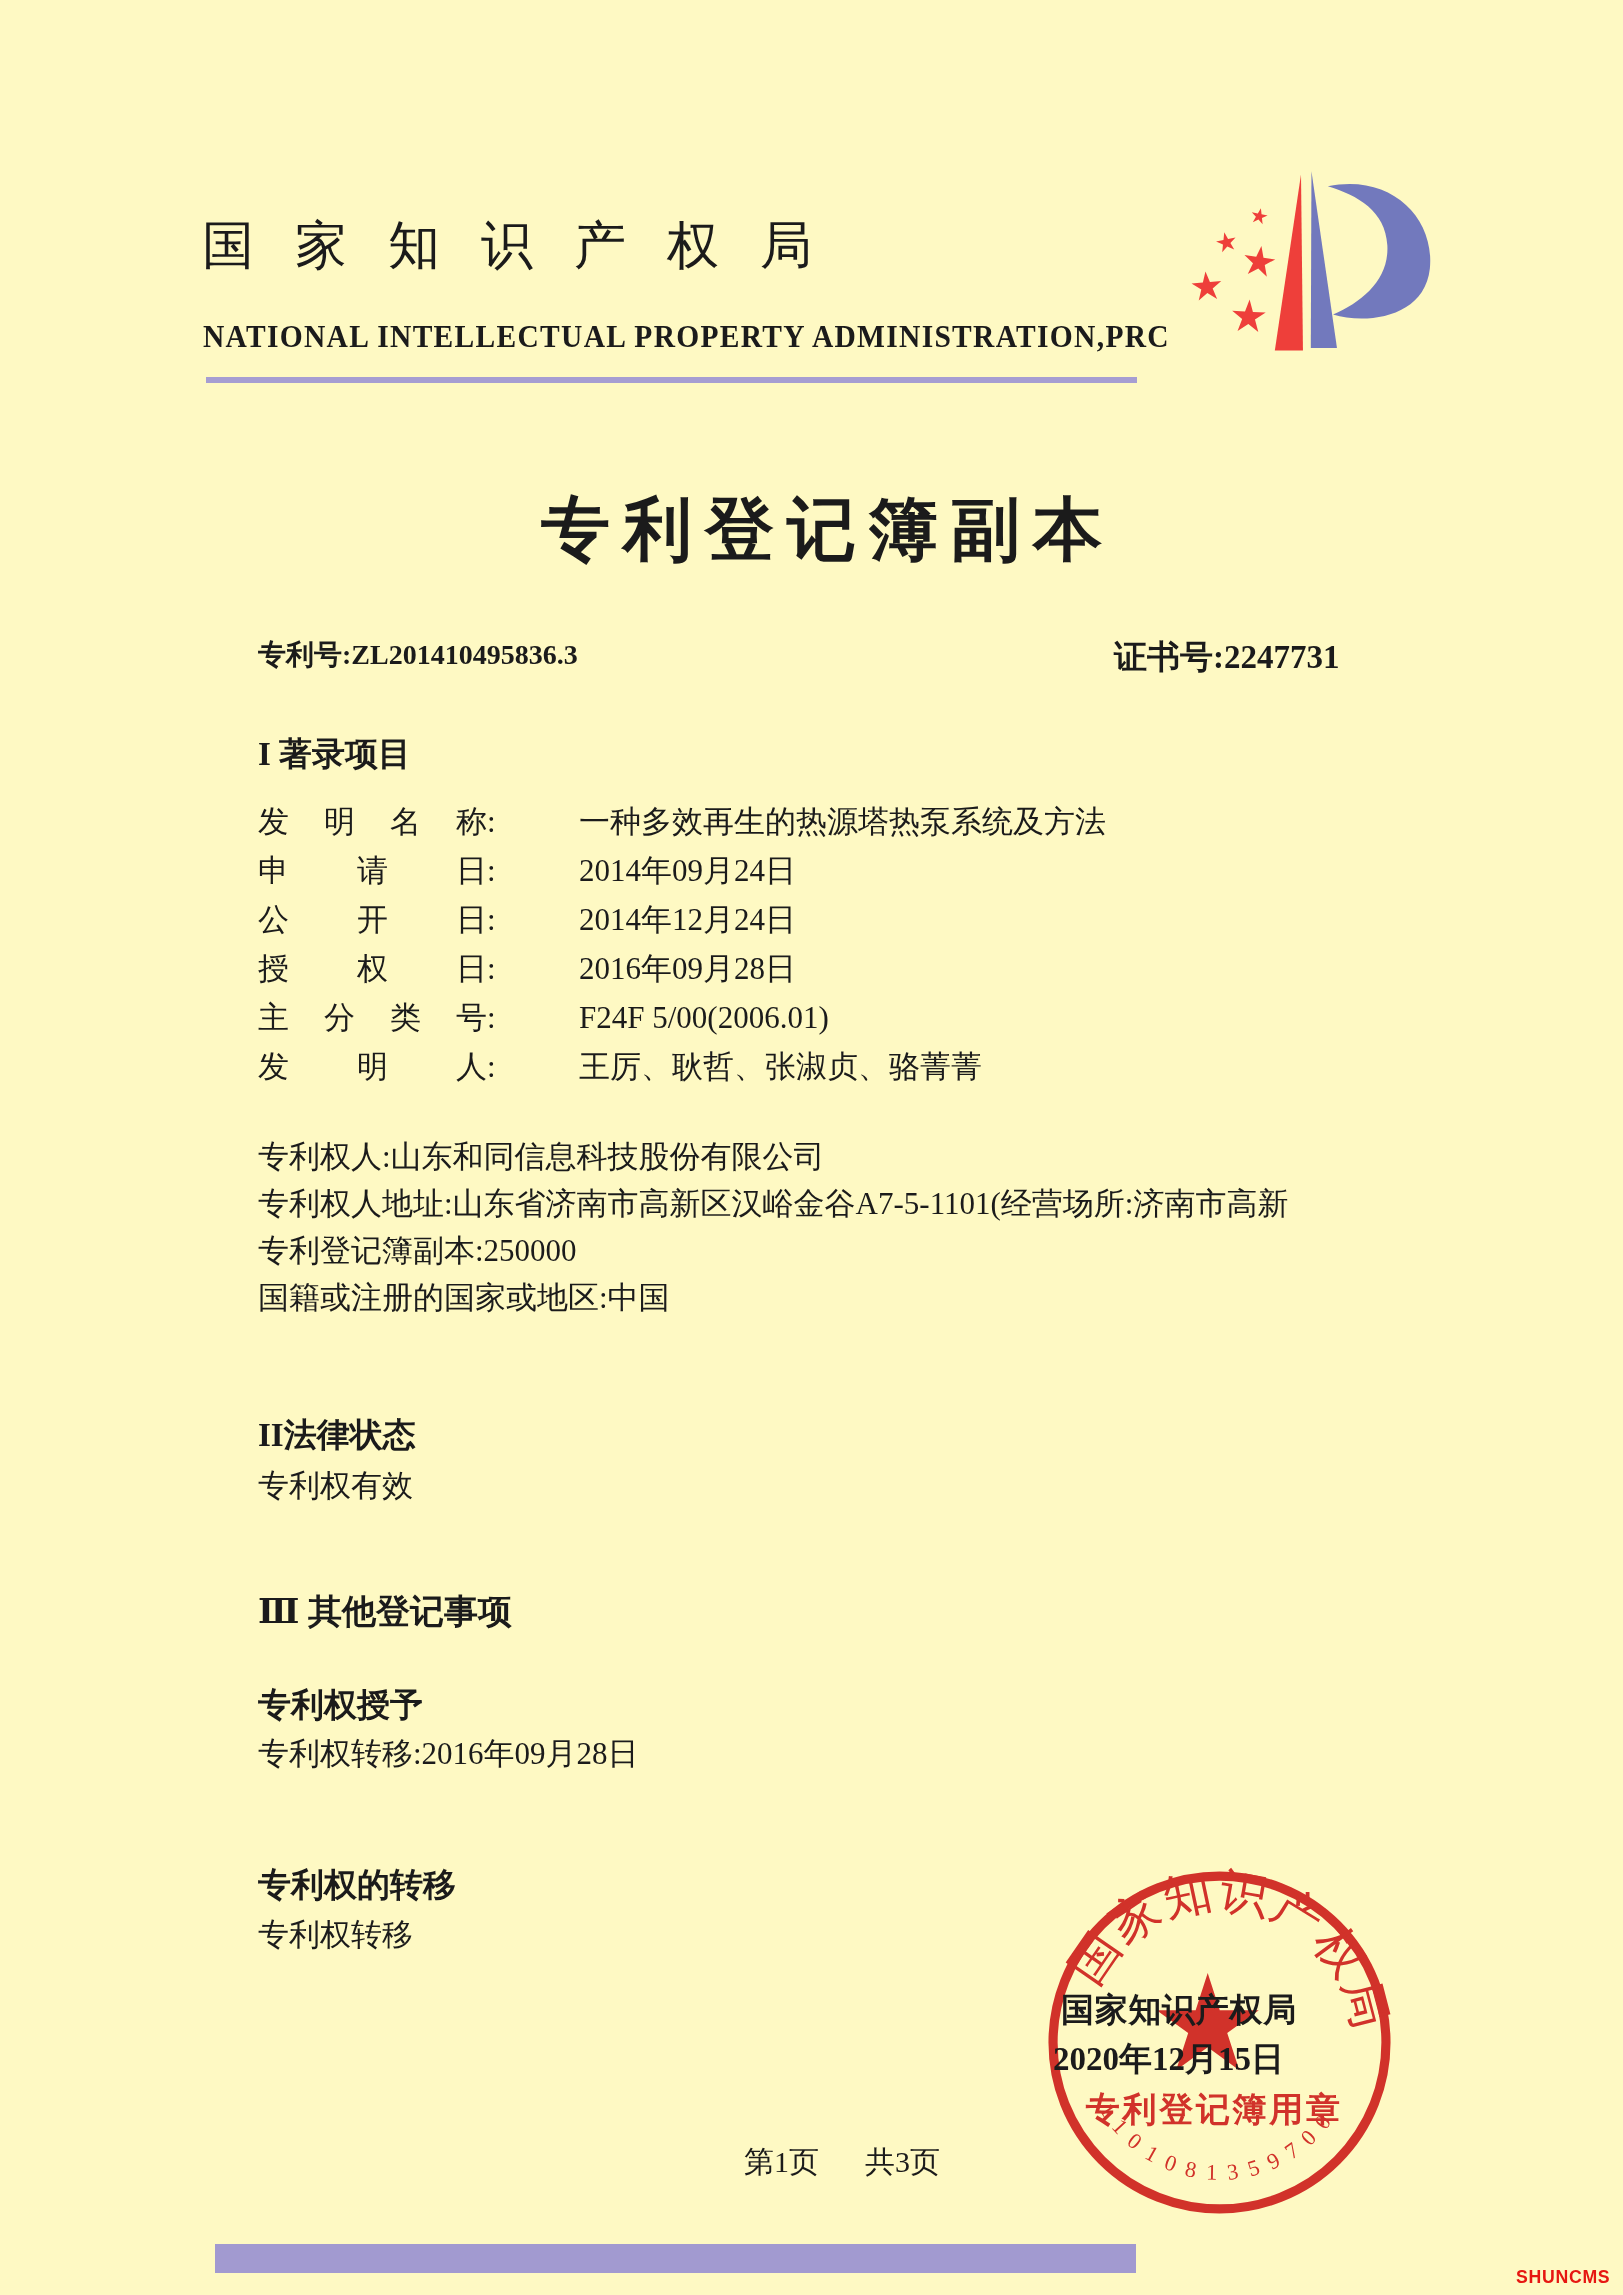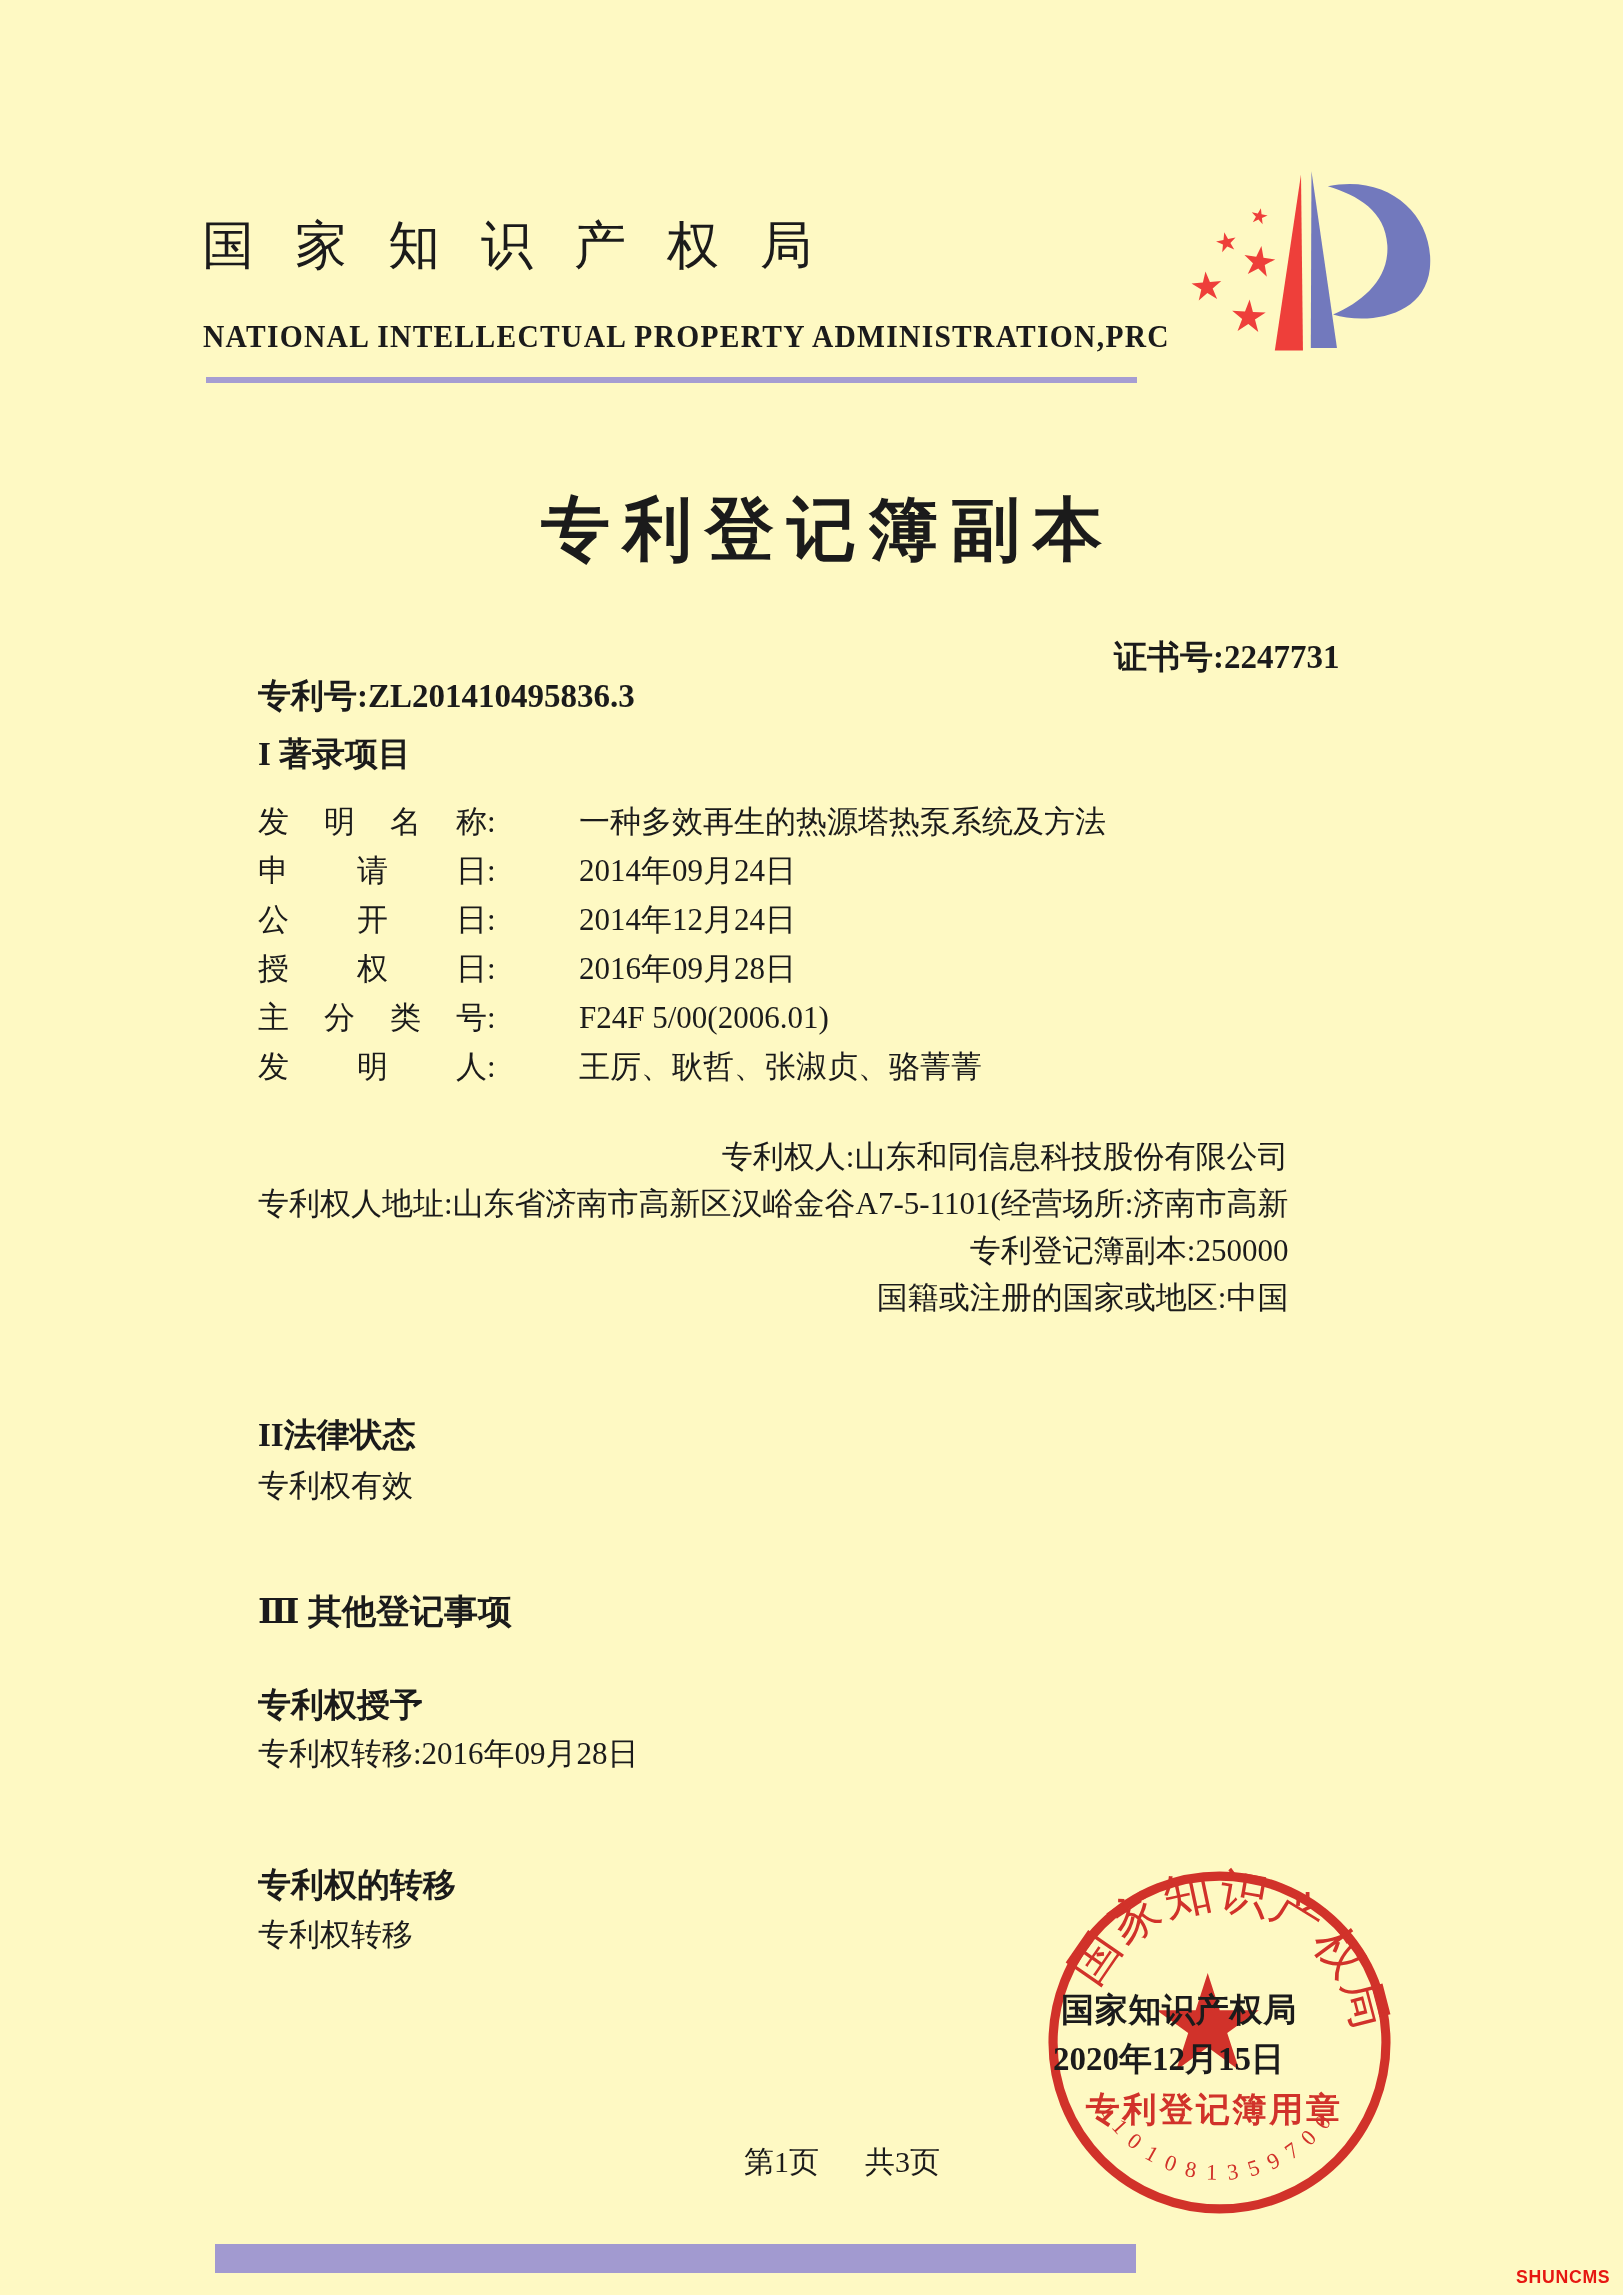--- a/index.html
+++ b/index.html
@@ -15,31 +15,31 @@
   .abs{position:absolute;line-height:1.15;white-space:nowrap;}
 
   .header-cn{left:202px;top:216px;font-size:52px;letter-spacing:41px;font-weight:400;}
   .header-en{left:203px;top:319px;font-size:29.5px;font-weight:700;letter-spacing:1.3px;transform:scaleY(1.08);transform-origin:left top;}
   .header-rule{left:206px;top:377px;width:931px;height:5.9px;background:#a69ed2;}
   .logo-svg{position:absolute;left:1146px;top:143px;width:327px;height:262px;}
 
   .doc-title{left:541px;top:491px;font-size:69px;font-weight:700;letter-spacing:13px;}
 
   .num-row .lbl{font-weight:700;}
-  .patent-no{left:258px;top:639px;font-size:33px;font-weight:700;margin-top:39px;}
+  .patent-no{left:258px;top:639px;font-size:28px;font-weight:700;}
   .cert-no{left:1114px;top:639px;font-size:33px;font-weight:700;}
 
   .s1-head{left:258px;top:736px;font-size:33px;font-weight:700;}
   .rows{left:258px;top:804px;font-size:31px;}
   .field-row{position:relative;height:49px;}
   .fl{display:inline-flex;justify-content:space-between;width:229px;vertical-align:top;}
   .fc{display:inline-block;}
   .fv{position:absolute;left:321px;top:0;}
 
-  .owner{left:258px;top:1139px;font-size:31px;text-align:right;}
+  .owner{left:258px;top:1139px;font-size:31px;}
   .owner div{height:47px;}
 
   .s2-head{left:258px;top:1417px;font-size:33px;font-weight:700;}
   .s2-status{left:258px;top:1468px;font-size:31px;}
 
   .s3-head{left:258px;top:1592px;font-size:34px;font-weight:700;}
   .grant-title{left:258px;top:1687px;font-size:33px;font-weight:700;}
   .grant-line{left:258px;top:1736px;font-size:31px;}
   .transfer-title{left:258px;top:1867px;font-size:33px;font-weight:700;}
   .transfer-line{left:258px;top:1917px;font-size:31px;}

